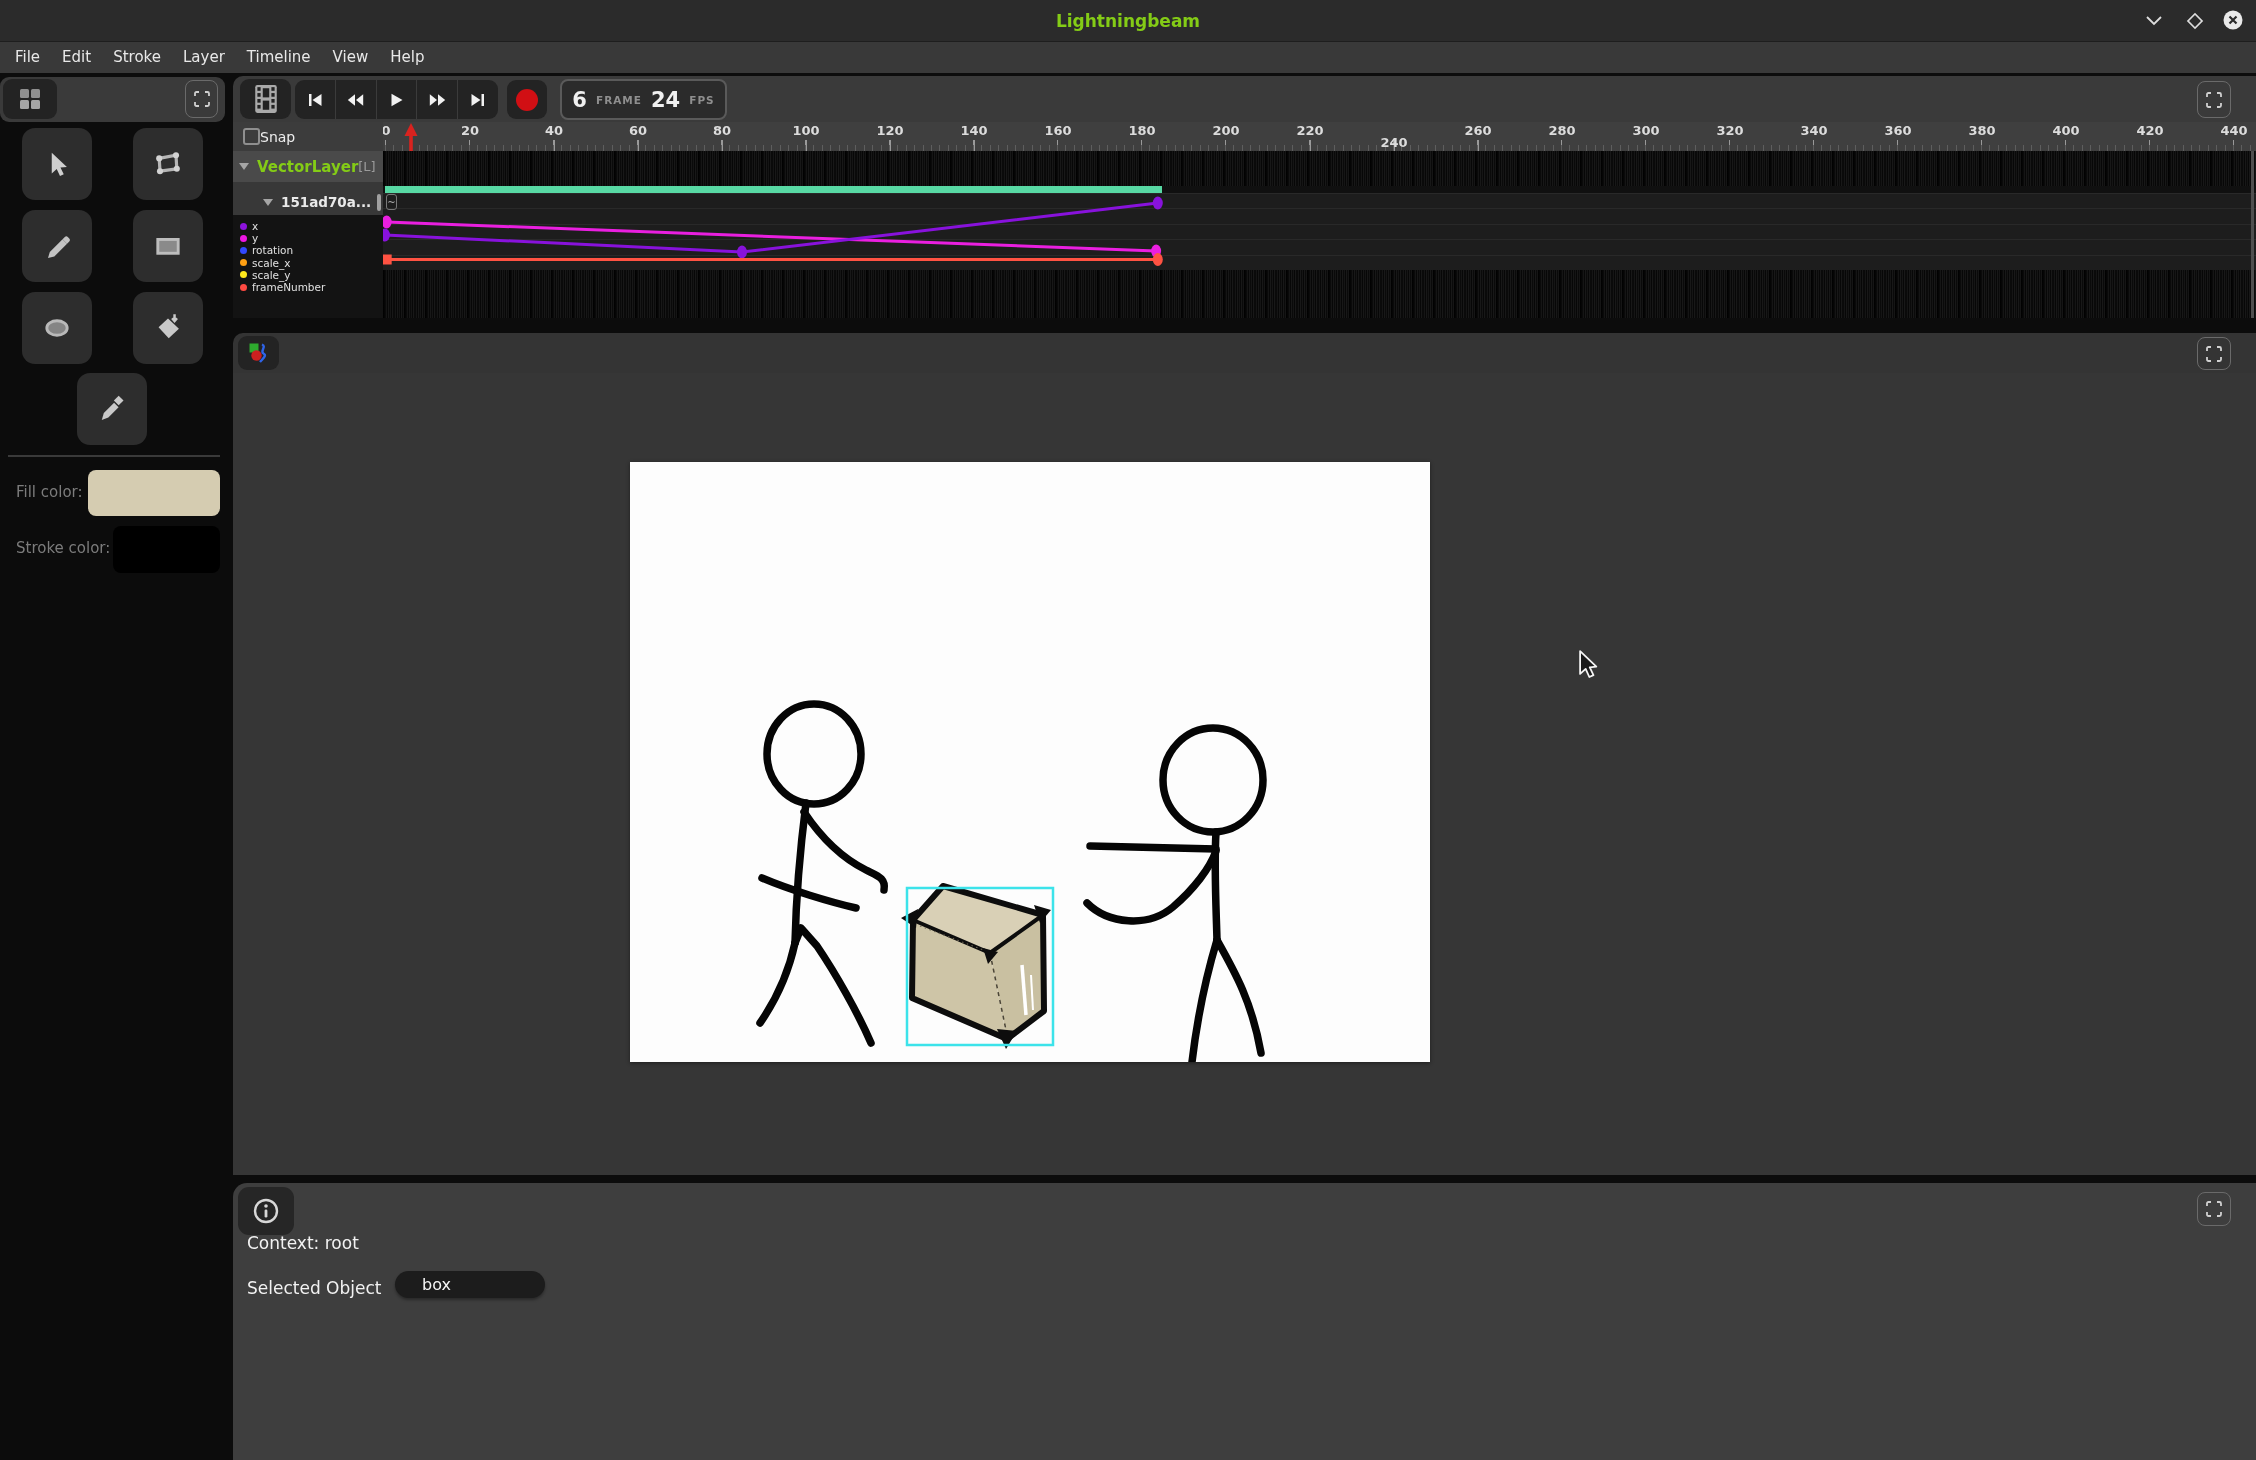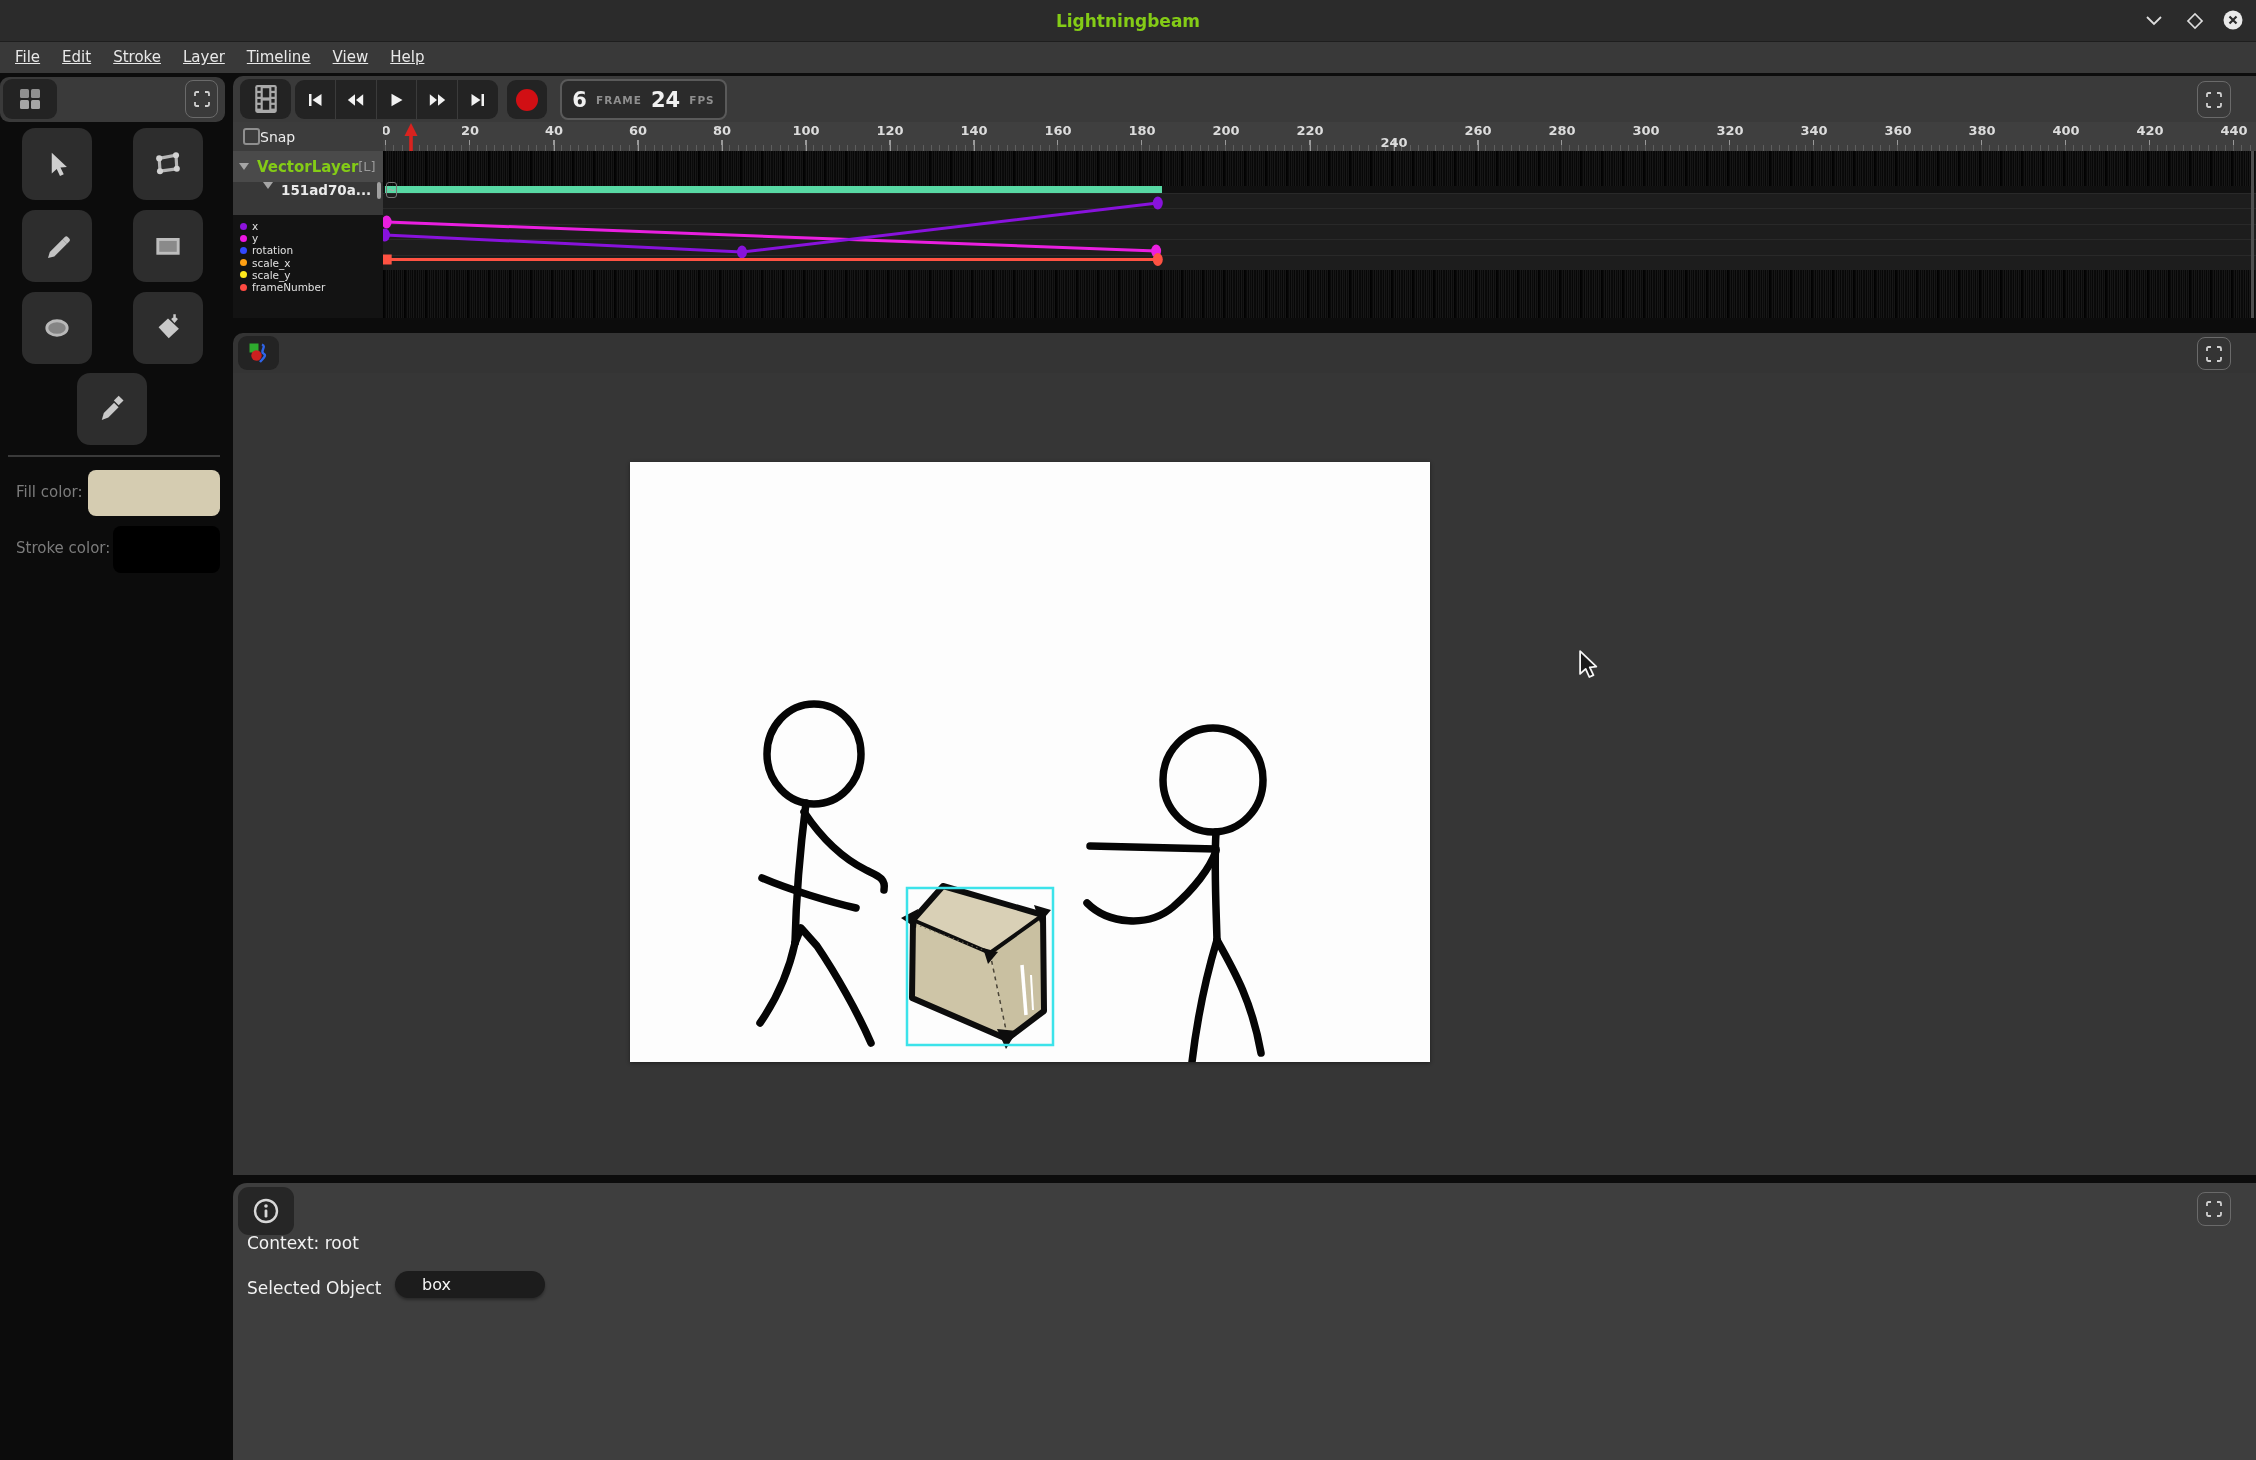--- a/index.html
+++ b/index.html
@@ -4,21 +4,21 @@
 <style>
   * { margin:0; padding:0; box-sizing:border-box; }
   html,body { width:2256px; height:1460px; background:#0c0c0c; overflow:hidden;
               font-family:"DejaVu Sans","Liberation Sans",sans-serif; }
   .abs { position:absolute; }
   
   #titlebar { left:0; top:0; width:2256px; height:42px; background:#2b2b2b; border-bottom:1px solid #1e1e1e; }
   #title { width:100%; text-align:center; line-height:42px; font-size:17px; font-weight:bold; color:#84cc16; }
   .winctl { top:10px; width:22px; height:22px; display:flex; align-items:center; justify-content:center; }
   #menubar { left:0; top:42px; width:2256px; height:31px; background:#393939; display:flex; align-items:center; padding-left:4px; }
-  .menu-item { padding:0 11px; font-size:15px; color:#e8e8e8; line-height:31px;text-decoration:underline; }
+  .menu-item { padding:0 11px; font-size:15px; color:#e8e8e8; line-height:31px; }
   
   .card-btn { background:#232323; border-radius:9px; position:absolute; display:flex; align-items:center; justify-content:center; }
   .expand-btn { position:absolute; border:1.5px solid #6a6a6a; border-radius:8px; display:flex; align-items:center; justify-content:center; background:transparent; }
   
   #left-header { left:0; top:77px; width:225px; height:45px; background:#3a3a3a; border-radius:9px; }
   .tool-btn { position:absolute; width:70px; height:72px; background:#2d2d2d; border-radius:13px; display:flex; align-items:center; justify-content:center; }
   #tool-divider { left:8px; top:455px; width:212px; height:2px; background:#3a3a3a; }
   .color-label { position:absolute; font-size:15px; color:#7c7c7c; }
   .swatch { position:absolute; border-radius:8px; }
   
@@ -45,21 +45,21 @@
   .stripes { position:absolute; left:150px; width:1873px;
        background-color:#101010;
        background-image:repeating-linear-gradient(90deg,rgba(0,0,0,.8) 0 2px,transparent 2px 21px),
          repeating-linear-gradient(90deg,#070707 0 1px,#181818 1px 2.1px,#0a0a0a 2.1px 3.2px,#151515 3.2px 4.2px); }
   #band-top { top:0; height:35px; }
   #graph-area { position:absolute; left:150px; top:42px; width:1873px; height:77px; background-color:#1d1d1d;
        background-image:repeating-linear-gradient(180deg,#292929 0 1px,transparent 1px 15.4px); }
   #band-bottom { top:119px; height:48px; }
   #layer-col { left:0; top:0; width:150px; height:167px; }
   #vl-row { left:0; top:0; width:150px; height:31px; background:#4a4a4a; display:flex; align-items:center; }
-  #obj-row { left:0; top:31px; width:150px; height:40px; background:#383838; display:flex; }
+  #obj-row { left:0; top:31px; width:150px; height:40px; background:#383838; display:flex; align-items:center; }
   #props { left:0; top:64px; width:150px; height:103px; background:#131313; padding-top:5px; }
   .tri { width:0; height:0; border-left:5px solid transparent; border-right:5px solid transparent; border-top:7px solid #a5a5a5; }
   #vl-name { font-size:15px; font-weight:bold; color:#84cc16; margin-left:8px; }
   #vl-badge { font-size:13px; color:#9b9b9b; }
   #obj-name { font-size:13.5px; font-weight:bold; color:#eaeaea; margin-left:8px; }
   #sq-btn { width:17px; height:17px; background:#787878; border:2px solid #a0a0a0; border-radius:3px; margin-left:6px; }
   #tilde-btn { width:16px; height:16px; border:1.5px solid #787878; border-radius:3px; margin-left:5px;
                font-size:10px; color:#ababab; display:flex; align-items:center; justify-content:center; }
   .prop-row { display:flex; align-items:center; height:12.2px; padding-left:7px; }
   .prop-dot { width:7px; height:7px; border-radius:50%; flex:none; }

